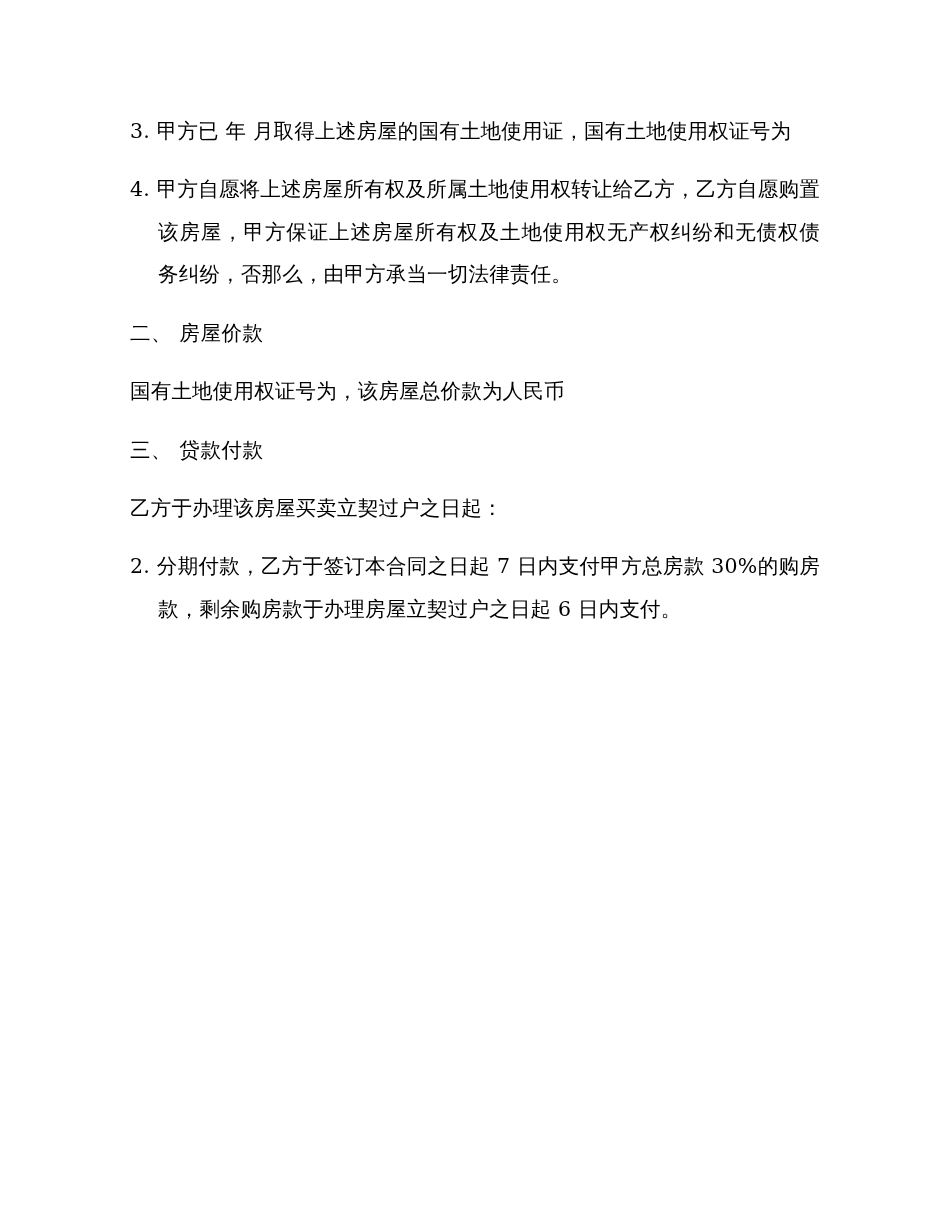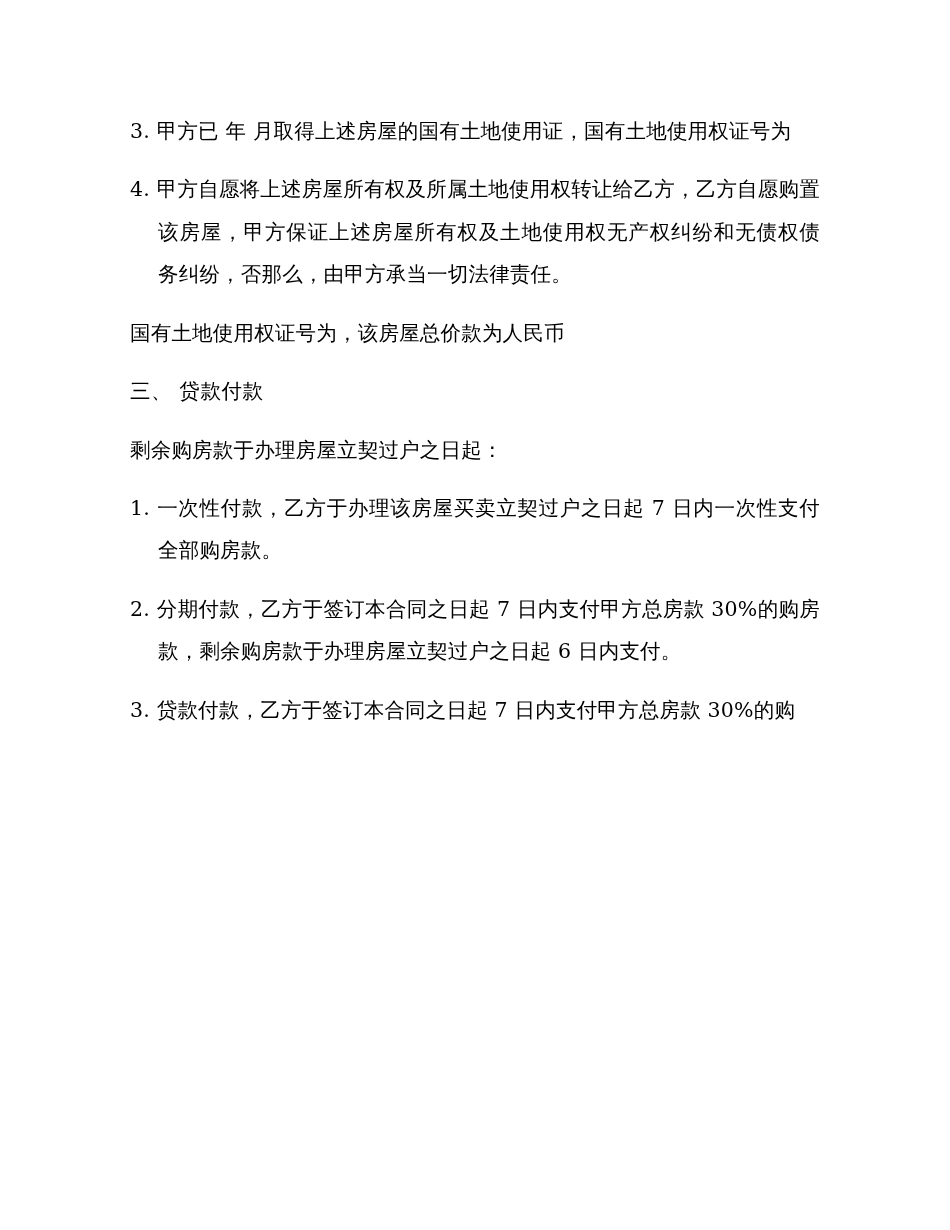--- a/index.html
+++ b/index.html
@@ -47,27 +47,26 @@
 </head>
 <body>
 
 <div class="page">
   <div class="doc-body">
 
     <p class="para wrap-indent">3. 甲方已 年 月取得上述房屋的国有土地使用证，国有土地使用权证号为</p>
 
     <p class="para wrap-indent">4. 甲方自愿将上述房屋所有权及所属土地使用权转让给乙方，乙方自愿购置该房屋，甲方保证上述房屋所有权及土地使用权无产权纠纷和无债权债务纠纷，否那么，由甲方承当一切法律责任。</p>
 
+    <p class="para heading">二、 房屋价款</p>
 
     <p class="para">国有土地使用权证号为，该房屋总价款为人民币</p>
 
     <p class="para heading">三、 贷款付款</p>
 
-    <p class="para">剩余购房款于办理房屋立契过户之日起：</p>
+    <p class="para">乙方于办理该房屋买卖立契过户之日起：</p>
 
-    <p class="para wrap-indent">1. 一次性付款，乙方于办理该房屋买卖立契过户之日起 7 日内一次性支付全部购房款。</p>
 
     <p class="para wrap-indent">2. 分期付款，乙方于签订本合同之日起 7 日内支付甲方总房款 30%的购房款，剩余购房款于办理房屋立契过户之日起 6 日内支付。</p>
 
-    <p class="para wrap-indent">3. 贷款付款，乙方于签订本合同之日起 7 日内支付甲方总房款 30%的购</p>
 
   </div>
 </div>
 
 </body></html>

